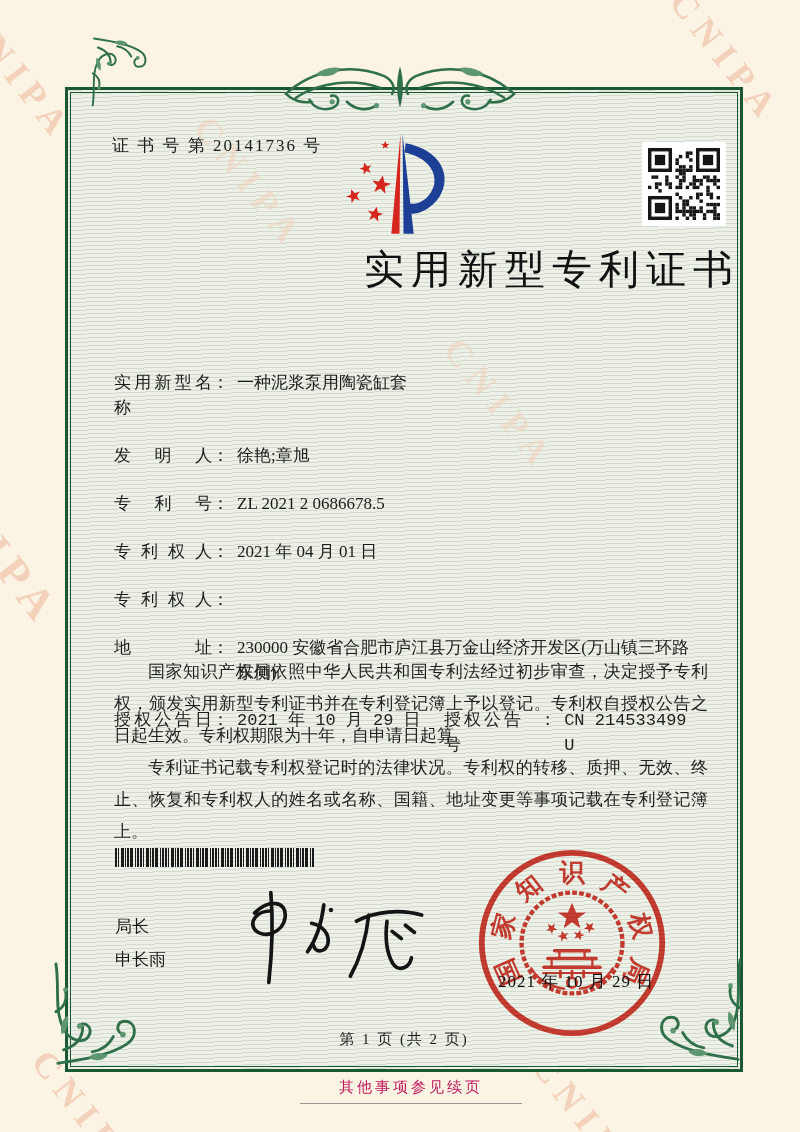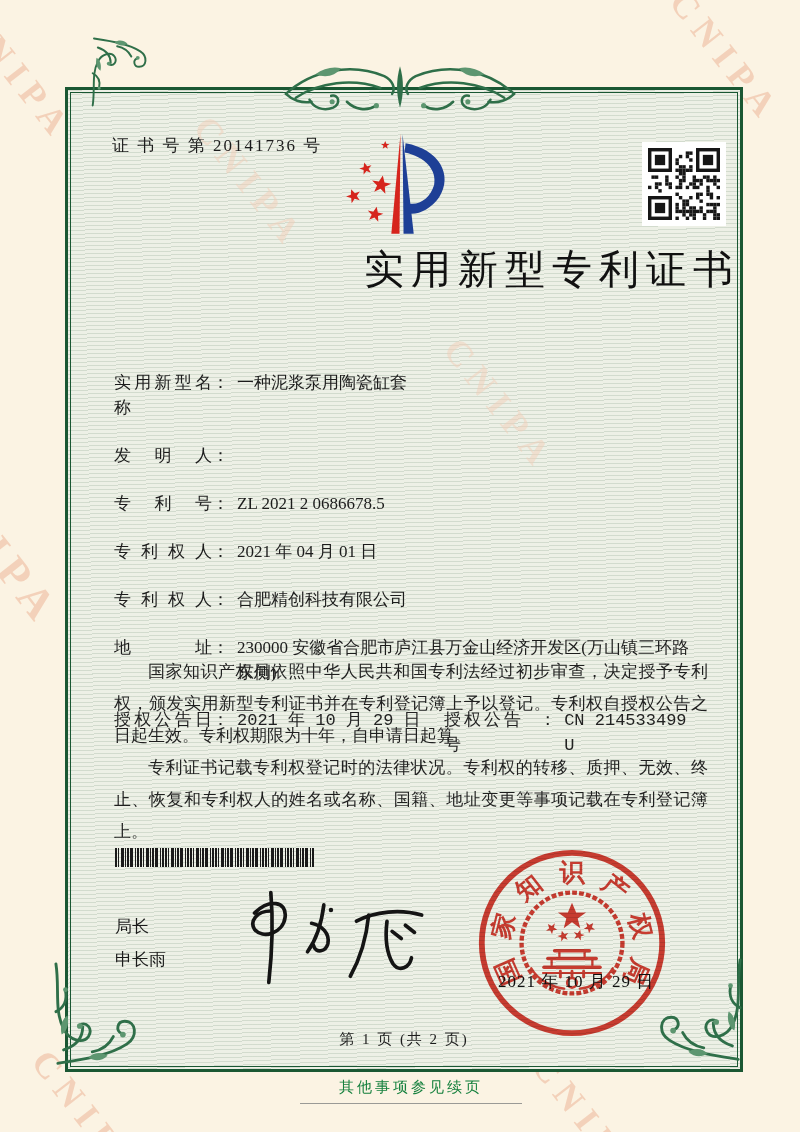--- a/index.html
+++ b/index.html
@@ -63,21 +63,21 @@
     white-space:nowrap;z-index:4;font-size:0;}
   .barcode span{display:inline-block;height:100%;background:#1a1a1a;vertical-align:top;}
   .signer{position:absolute;left:47px;top:820px;z-index:4;
     font-family:"Liberation Sans","DejaVu Sans",sans-serif;font-size:17px;line-height:33px;color:#1b1b1b;}
   .sig-svg{position:absolute;left:158px;top:792px;width:214px;height:108px;z-index:5;}
   .seal{position:absolute;left:407px;top:756px;width:194px;height:194px;z-index:6;opacity:.95;mix-blend-mode:multiply;}
   .seal-date{position:absolute;left:430px;top:880px;z-index:7;font-size:17px;letter-spacing:1px;color:#101010;white-space:nowrap;}
   .page-info{position:absolute;left:0;top:940px;width:100%;text-align:center;font-size:15px;letter-spacing:2px;color:#1d1d1d;z-index:4;}
   .cont-note{
     position:absolute;left:300px;top:1078px;width:222px;z-index:2;
-    text-align:center;font-size:15px;letter-spacing:3px;color:#15803d;
+    text-align:center;font-size:15px;letter-spacing:3px;color:#be185d;
     border-bottom:1px solid #9a9a96;padding-bottom:6px;
   }
 </style>
 </head>
 <body>
 
 <svg width="0" height="0" style="position:absolute" aria-hidden="true">
   <defs>
     <path id="star5" d="M0,-10 L2.94,-3.09 L10,-3.09 L4.05,1.18 L5.88,8.09 L0,3.82 L-5.88,8.09 L-4.05,1.18 L-10,-3.09 L-2.94,-3.09 Z"></path>
     <g id="flourish">
@@ -265,35 +265,35 @@
 
   <div class="fields">
     <div class="frow">
       <span class="flabel">实用新型名称</span>
         <span class="fcolon">：</span>
       <span class="fvalue">一种泥浆泵用陶瓷缸套</span>
     </div>
     <div class="frow">
       <span class="flabel">发明人</span>
         <span class="fcolon">：</span>
+      <span class="fvalue">徐艳;章旭</span>
     </div>
     <div class="frow">
       <span class="flabel">专利号</span>
         <span class="fcolon">：</span>
       <span class="fvalue">ZL 2021 2 0686678.5</span>
     </div>
     <div class="frow">
       <span class="flabel">专利权人</span>
         <span class="fcolon">：</span>
       <span class="fvalue">2021 年 04 月 01 日</span>
     </div>
     <div class="frow">
       <span class="flabel">专利权人</span>
         <span class="fcolon">：</span>
-      <span class="fvalue">合肥精创科技有限公司</span>
     </div>
     <div class="frow">
       <span class="flabel">地址</span>
         <span class="fcolon">：</span>
       <span class="fvalue">230000 安徽省合肥市庐江县万金山经济开发区(万山镇三环路东侧)</span>
     </div>
     <div class="grant-row">
       <div class="grant-left">
         <span class="flabel">授权公告日</span>
           <span class="fcolon">：</span>

